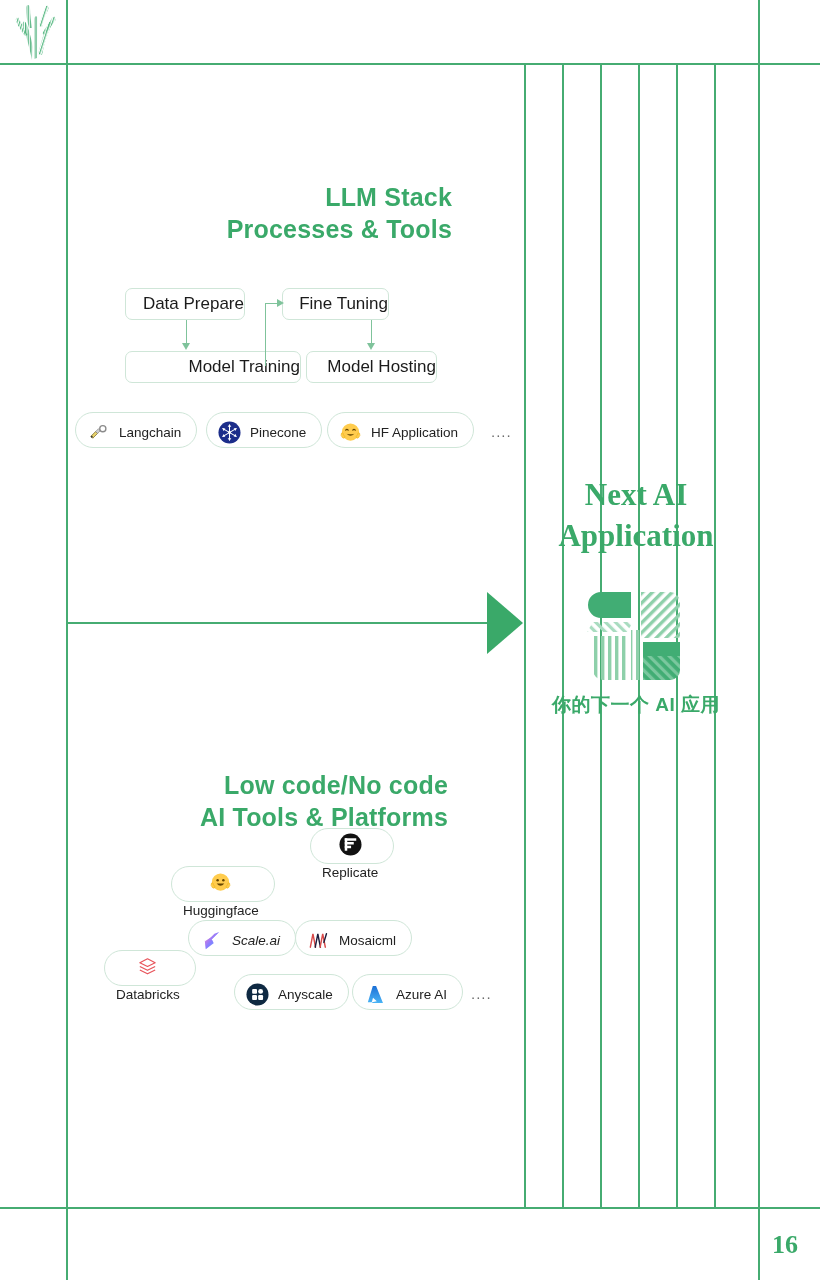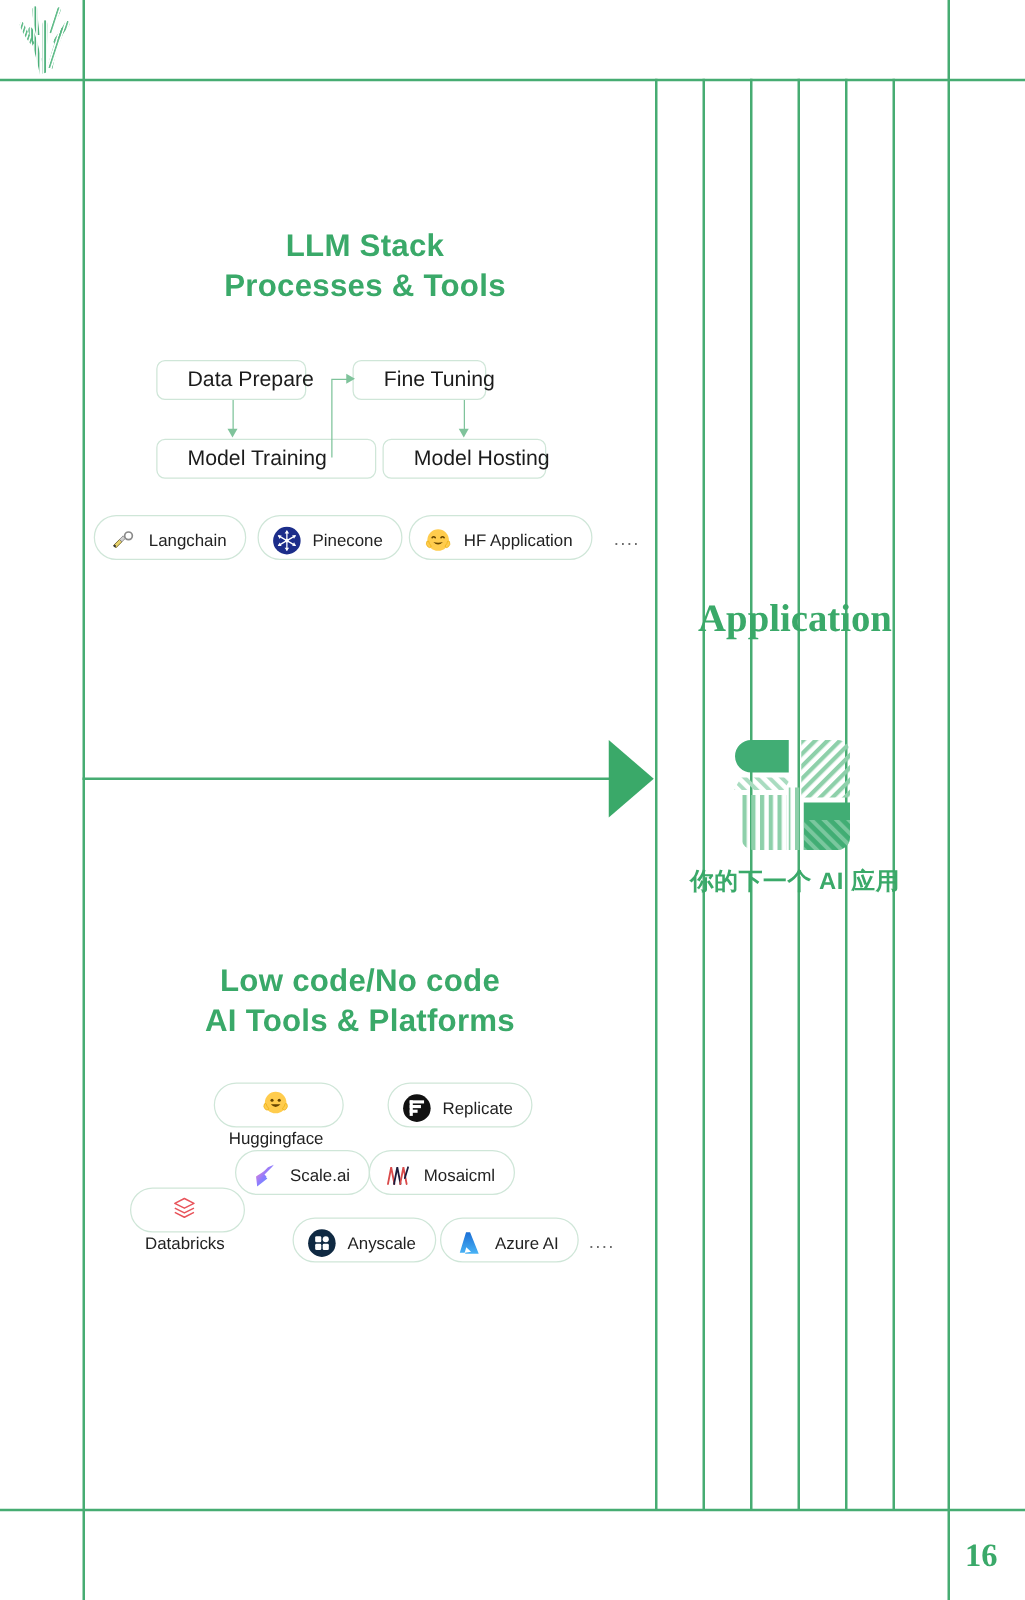--- a/index.html
+++ b/index.html
@@ -12,32 +12,32 @@
 
   
   .rule-h{position:absolute;left:0;width:820px;height:1.6px;background:#46ac72;}
   .rule-v{position:absolute;width:1.6px;background:#46ac72;}
 
   
   .brand-logo{position:absolute;left:12px;top:2px;width:46px;height:60px;}
 
   
   .sec-title{
-    position:absolute;text-align:center;color:#3aa969;
+    position:absolute;text-align:right;color:#3aa969;
     font-weight:bold;font-size:25px;line-height:32px;letter-spacing:.2px;
   }
   #llm-title{left:132px;top:181px;width:320px;}
   #lowcode-title{left:128px;top:769px;width:320px;}
 
   
   .flow-box{
     position:absolute;box-sizing:border-box;
     border:1.3px solid #cfe6d8;border-radius:7px;background:#fff;
     color:#1b1b1b;font-size:17px;display:flex;align-items:center;
-    justify-content:flex-start;white-space:nowrap;padding-left:24px;
+    justify-content:flex-end;white-space:nowrap;padding-left:24px;
   }
   #box-data-prepare{left:125px;top:288px;width:120px;height:32px;}
   #box-fine-tuning{left:282px;top:288px;width:107px;height:32px;}
   #box-model-training{left:125px;top:351px;width:176px;height:32px;}
   #box-model-hosting{left:306px;top:351px;width:131px;height:32px;}
 
   .conn{position:absolute;background:#7fc39b;}
   .conn.v{width:1.4px;}
   .conn.h{height:1.4px;}
   .arrowhead{position:absolute;width:0;height:0;}
@@ -188,20 +188,21 @@
       </svg>
     </span>
     <span>HF Application</span>
   </div>
 
   <div class="dots" style="left:491px;top:423px;">....</div>
 
   <div id="big-arrow"></div>
 
   <div id="next-ai-title">
+    <div>Next AI</div>
     <div>Application</div>
   </div>
 
   <div id="next-ai-logo">
     <svg viewBox="0 0 97 100" width="97" height="100">
       <defs>
         <pattern id="dHatch" width="7" height="7" patternUnits="userSpaceOnUse" patternTransform="rotate(45)">
           <rect width="3.4" height="7" fill="#8ed0aa"></rect>
         </pattern>
         <pattern id="vHatch" width="7" height="7" patternUnits="userSpaceOnUse">
@@ -242,36 +243,36 @@
         <circle cx="9" cy="9.6" r="1.3" fill="#664500"></circle>
         <circle cx="15" cy="9.6" r="1.3" fill="#664500"></circle>
         <path d="M8 13 q4 4.6 8 0 z" fill="#664500"></path>
         <path d="M2.6 12.6 q-1.3 2.6 .8 4.6 q1.5 1.3 2.6 .1 q.6-.8-.4-1.7 q-1.3-1.2-1.3-2.6 q0-1.1-1.7-.4 z" fill="#ffcc4d" stroke="#e6a800" stroke-width=".5"></path>
         <path d="M21.4 12.6 q1.3 2.6-.8 4.6 q-1.5 1.3-2.6 .1 q-.6-.8 .4-1.7 q1.3-1.2 1.3-2.6 q0-1.1 1.7-.4 z" fill="#ffcc4d" stroke="#e6a800" stroke-width=".5"></path>
       </svg>
     </span>
     <span>Huggingface</span>
   </div>
 
-  <div class="chip" style="left:310px;top:866px;">
+  <div class="chip" style="left:310px;top:828px;flex-direction:column;">
     <span class="ico">
       <svg viewBox="0 0 24 24" width="23" height="23">
         <circle cx="12" cy="12" r="11.5" fill="#111"></circle>
         <g fill="#fff">
           <rect x="6" y="5.5" width="12" height="2.6"></rect>
           <rect x="6" y="9.4" width="9.4" height="2.6"></rect>
           <rect x="6" y="13.3" width="6.6" height="2.6"></rect>
           <rect x="6" y="5.5" width="2.6" height="13"></rect>
         </g>
       </svg>
     </span>
     <span>Replicate</span>
   </div>
 
-  <div class="chip" style="left:188px;top:920px;">
+  <div class="chip" style="left:188px;top:920px;font-style:italic;">
     <span class="ico">
       <svg viewBox="0 0 24 24" width="23" height="23">
         <defs>
           <linearGradient id="scaleGrad" x1="0" y1="0" x2="1" y2="1">
             <stop offset="0" stop-color="#ff7fc8"></stop>
             <stop offset=".5" stop-color="#8b7dff"></stop>
             <stop offset="1" stop-color="#4aa8ff"></stop>
           </linearGradient>
         </defs>
         <path d="M20 3 L11.5 11.5 L14.5 14.5 L6 21 L5 12 L9.5 16.5 L6.5 13.5 L15 5 z" fill="url(#scaleGrad)"></path>

